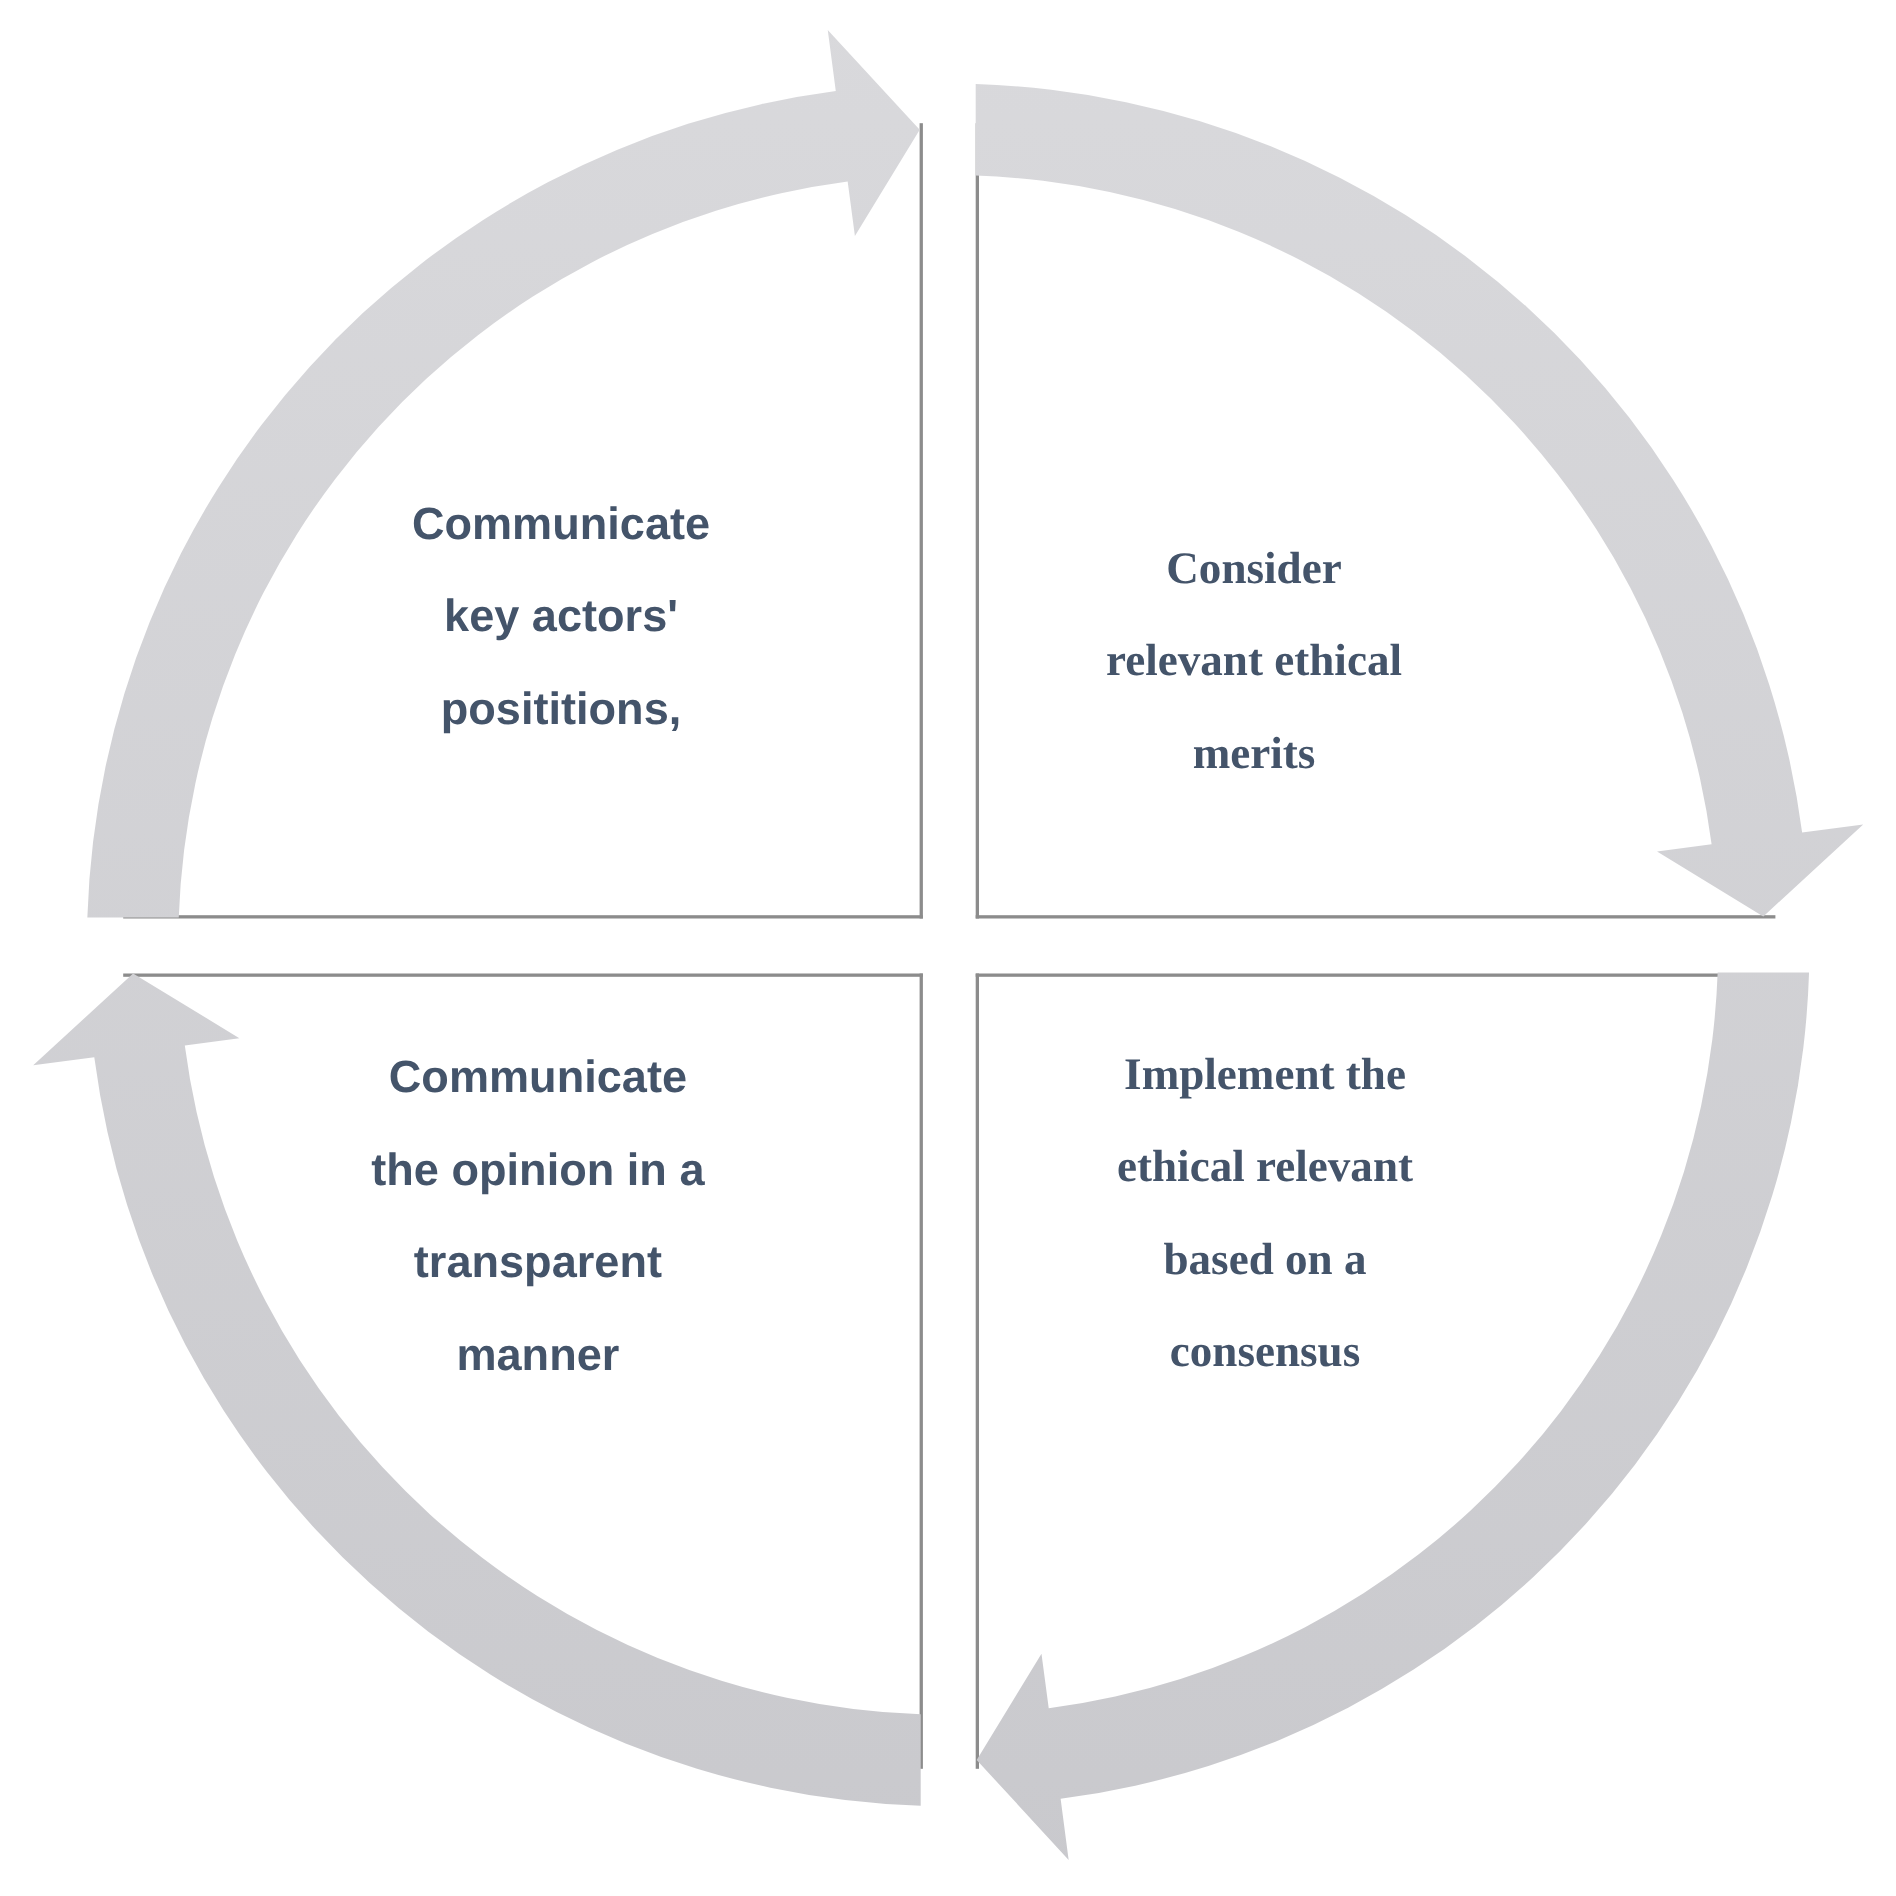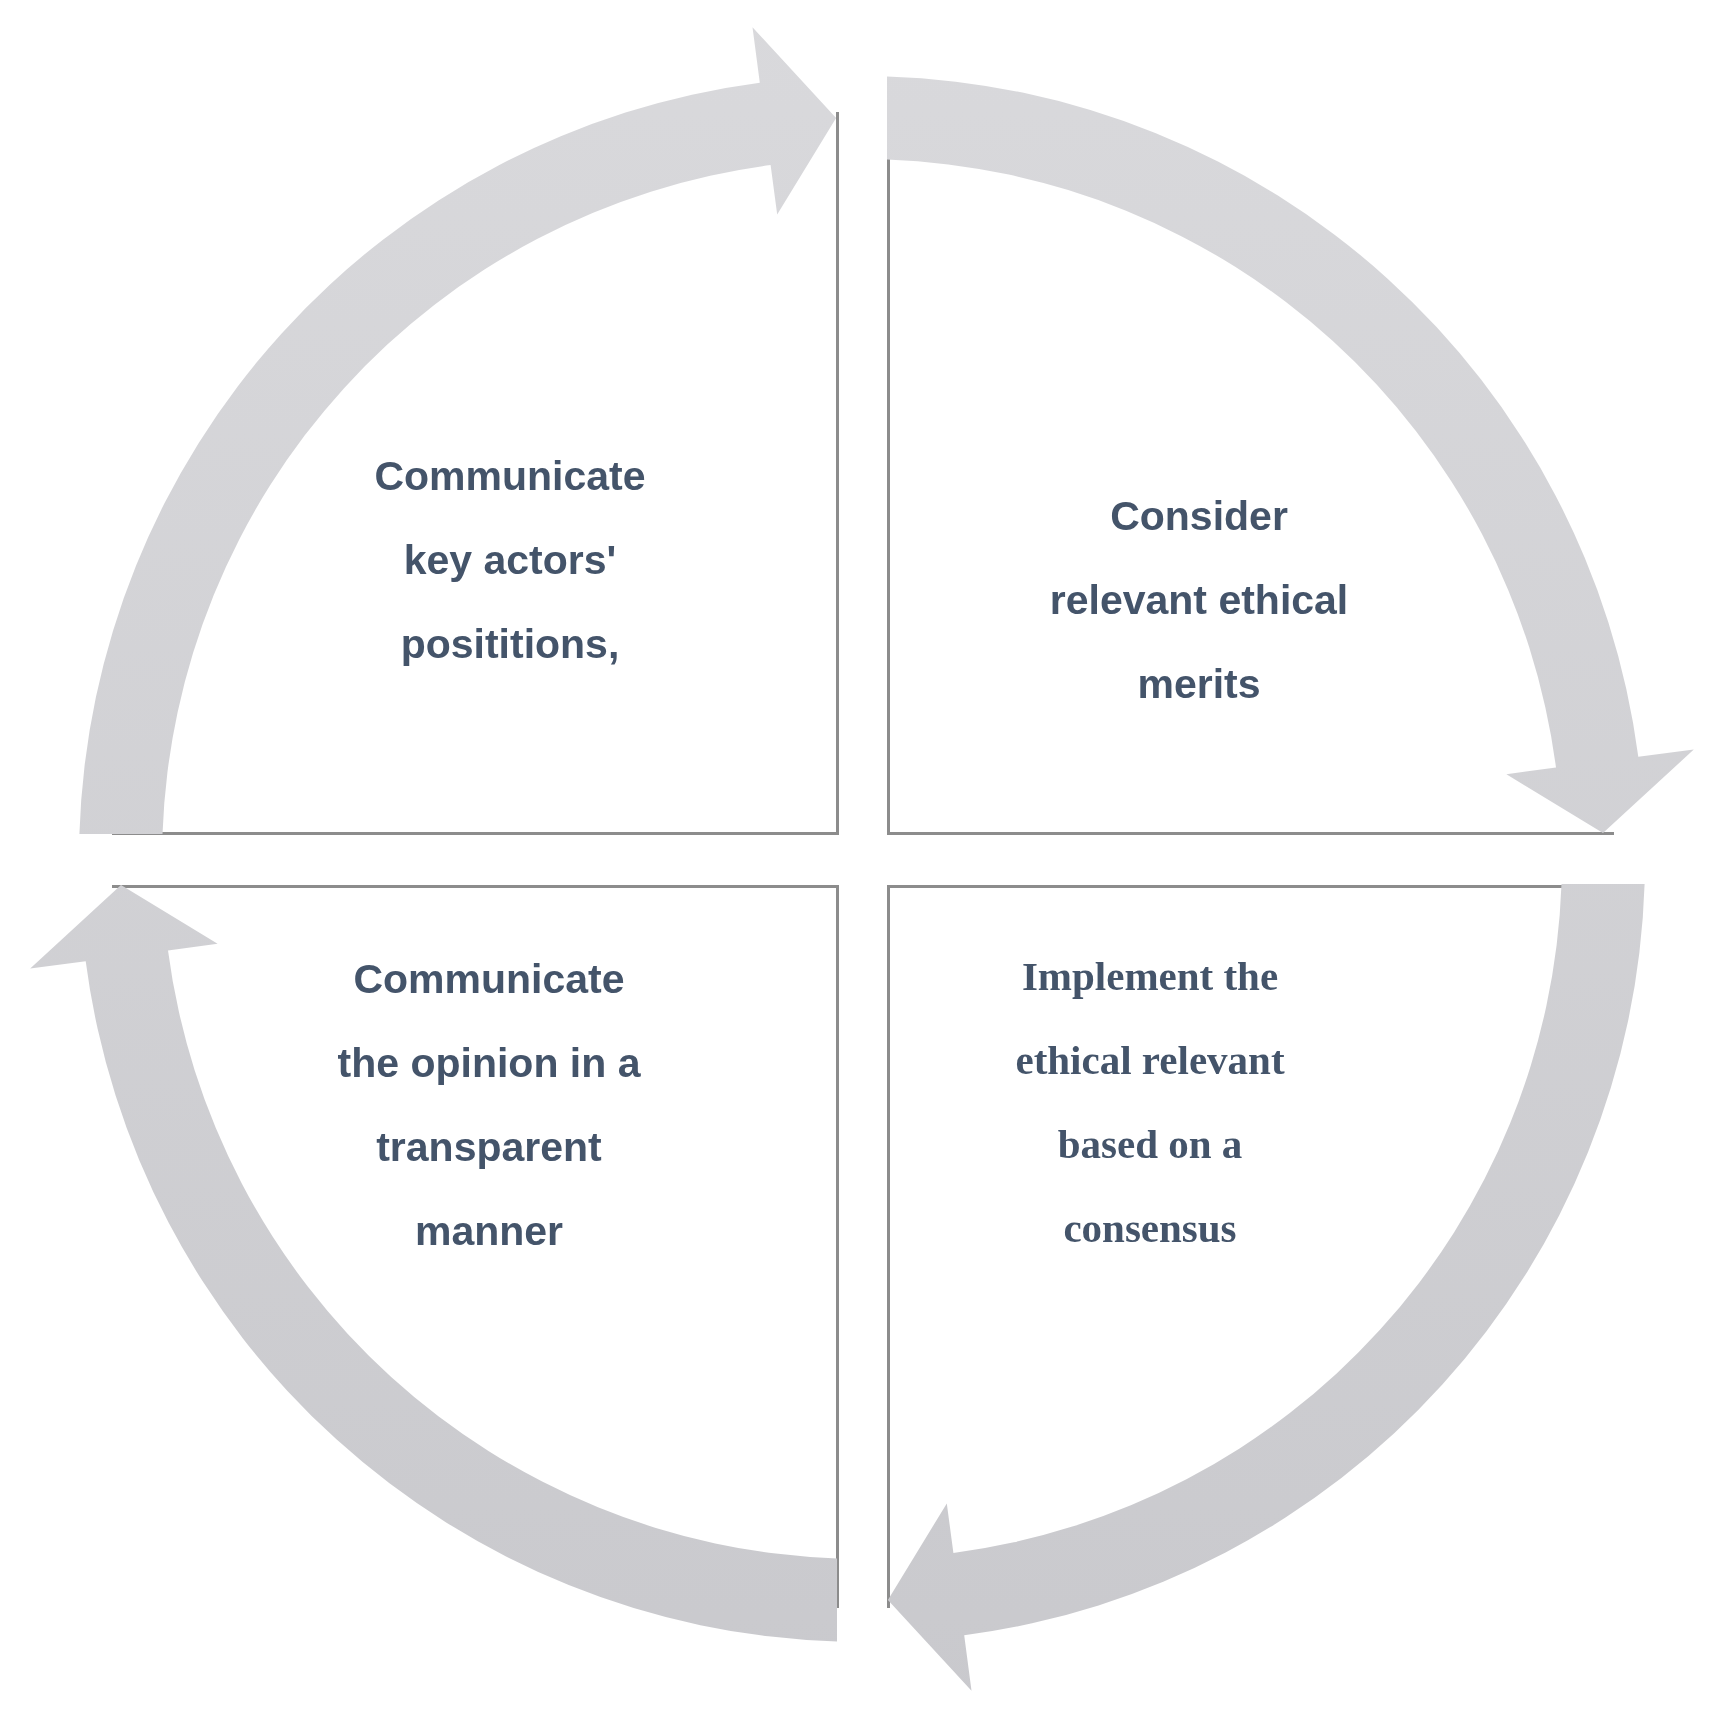--- a/index.html
+++ b/index.html
@@ -30,21 +30,21 @@
     text-align:center;
     color:var(--text-color,#44546a);
     font-weight:bold;
     font-size:41px;
     line-height:84px;
     white-space:nowrap;
     letter-spacing:0;
   }
   .step span{display:block;}
   .s-tl{left:510px;top:560px;}
-  .s-tr{left:1199px;top:600px;}
+  .s-tr{left:1140px;top:600px;font-family:Liberation Serif, serif;}
   .s-bl{left:489px;top:1105px;}
   .s-br{left:1150px;top:1102px;font-family:Liberation Serif, serif;}
 </style>
 </head>
 <body>
 
 <div class="canvas">
 
   <div class="panel p-tl"></div>
   <div class="panel p-tr"></div>

